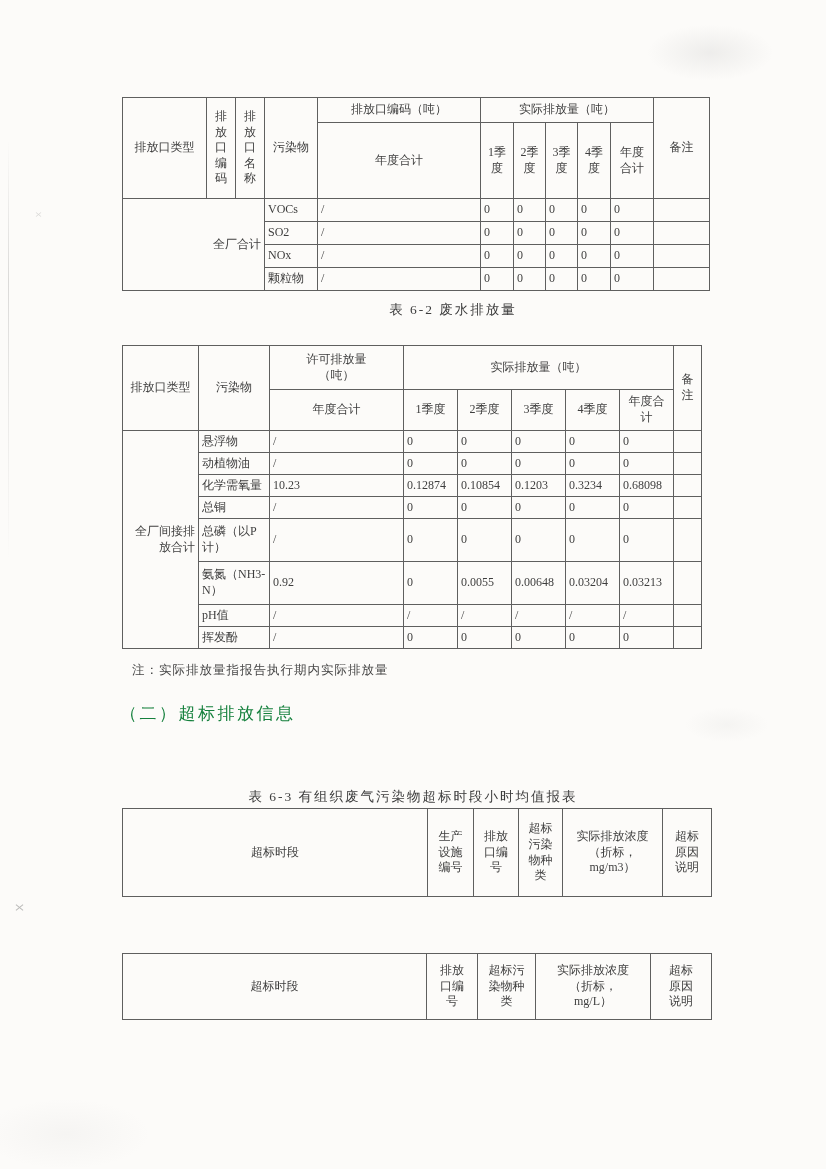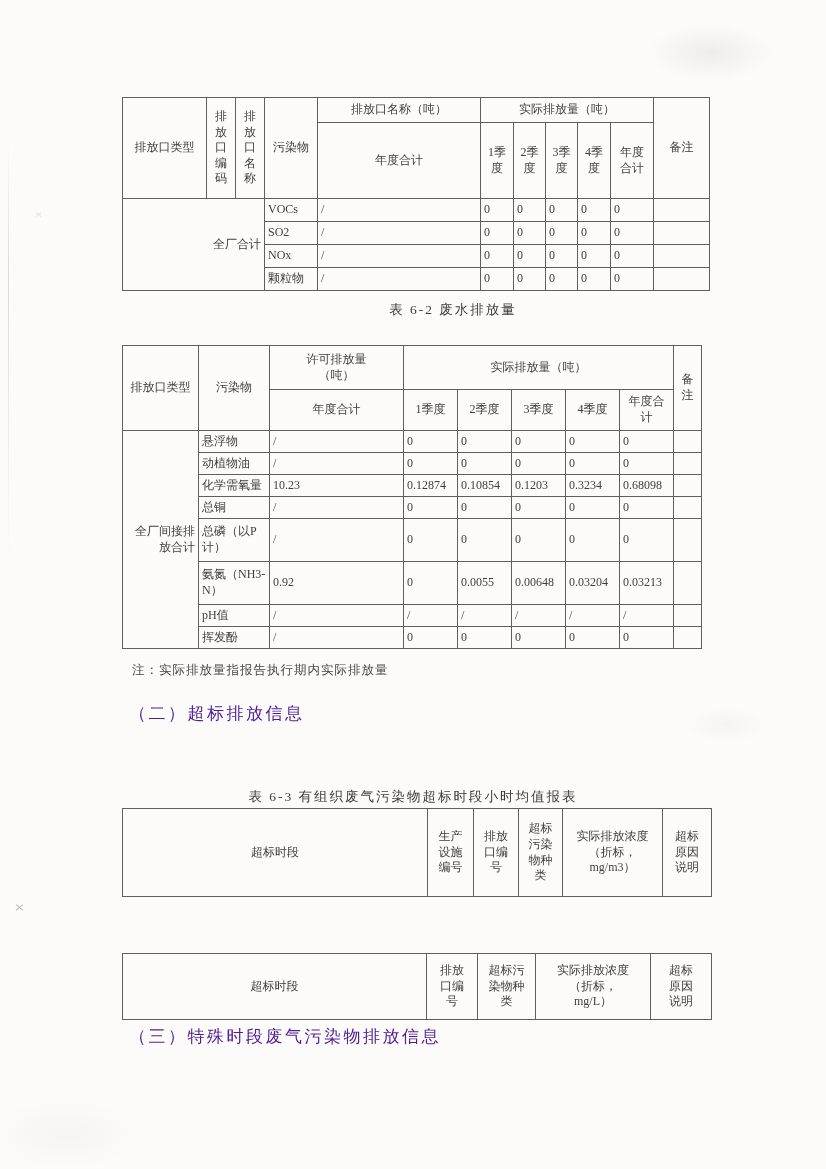--- a/index.html
+++ b/index.html
@@ -72,22 +72,22 @@
     font-size:13.5px;color:#3c3c3c;letter-spacing:2px;
   }
   #title2{top:301px;padding-left:40px;}
   #title3{top:788px;}
   #title4{top:916px;}
   .note{
     position:absolute;left:132px;top:662px;
     font-size:12.5px;color:#474747;letter-spacing:1px;
   }
   .section-heading{
-    position:absolute;left:129px;
-    font-size:17px;color:#4c1d95;letter-spacing:2.5px;font-weight:500;
+    position:absolute;left:120px;
+    font-size:17px;color:#15803d;letter-spacing:2.5px;font-weight:500;
   }
   #sec2{top:702px;}
   #sec3{top:1025px;}
 </style>
 </head>
 <body>
 
 <div class="page">
 
   <div class="scan-edge"></div>
@@ -107,21 +107,21 @@
       <col style="width:33px">
         <col style="width:43px">
         <col style="width:56px">
     </colgroup>
     <tbody>
         <tr class="hr1">
       <th rowspan="2">排放口类型</th>
       <th rowspan="2">排放口编码</th>
       <th rowspan="2">排放口名称</th>
       <th rowspan="2">污染物</th>
-      <th>排放口名称（吨）</th>
+      <th>排放口编码（吨）</th>
       <th colspan="5">实际排放量（吨）</th>
       <th rowspan="2">备注</th>
     </tr>
     <tr class="hr2">
       <th>年度合计</th>
       <th>1季度</th>
       <th>2季度</th>
       <th>3季度</th>
       <th>4季度</th>
       <th class="pad6">年度合计</th>
@@ -344,15 +344,14 @@
       <th>实际排放浓度
 （折标，
 mg/L）</th>
       <th>超标
 原因
 说明</th>
     </tr>
   </tbody>
     </table>
 
-  <div class="section-heading" id="sec3">（三）特殊时段废气污染物排放信息</div>
 
 </div>
 
 </body></html>

